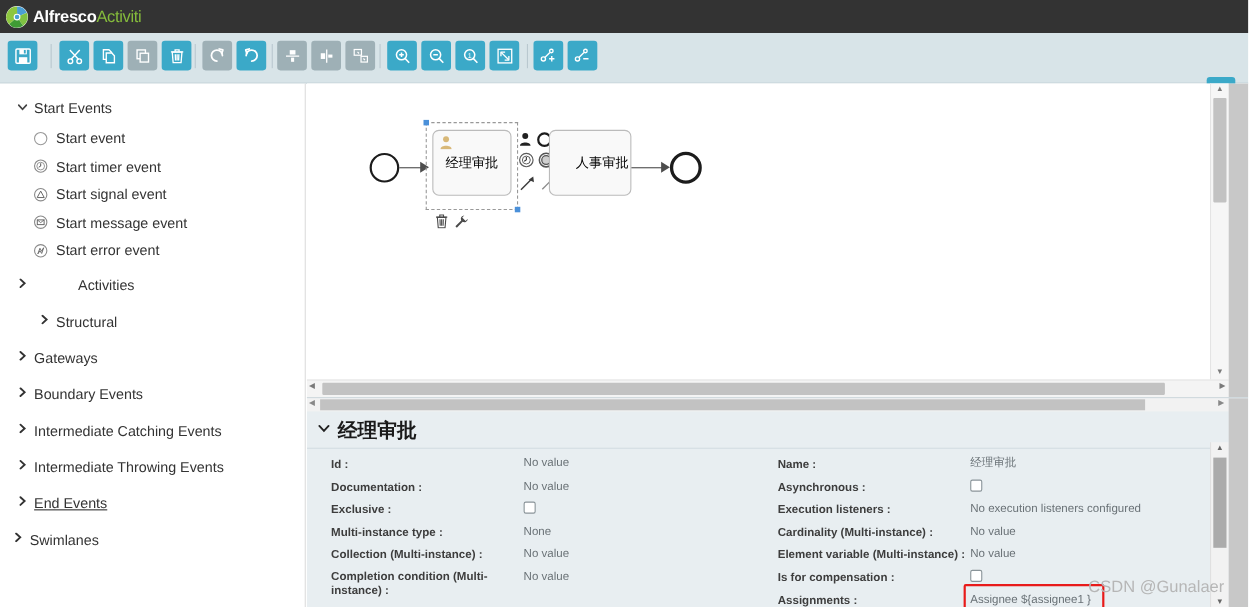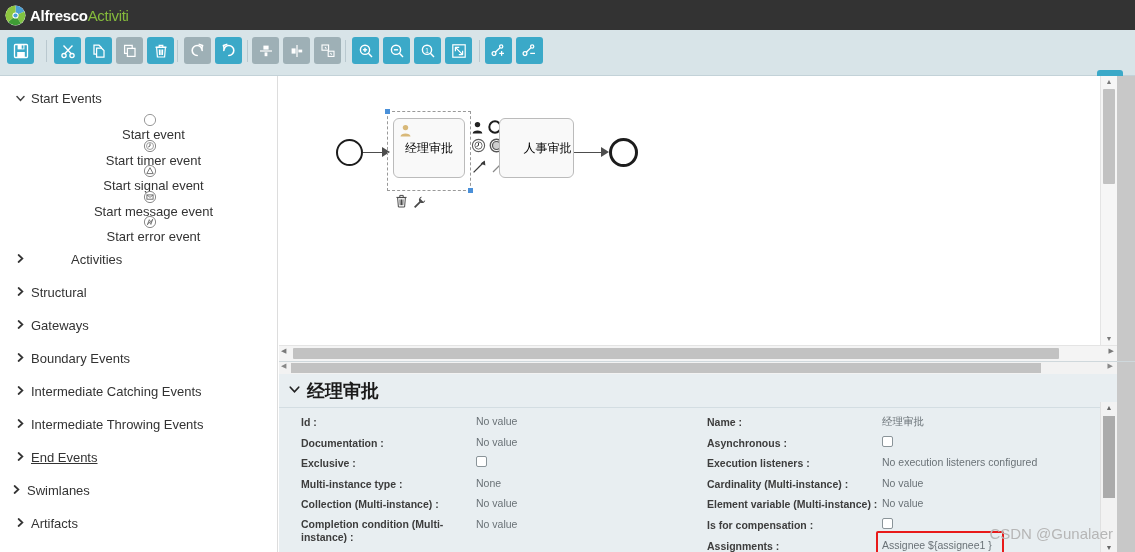--- a/index.html
+++ b/index.html
@@ -83,21 +83,20 @@
   .pal-caret {
     width: 13px; color: #444; font-size: 11px;
     display: inline-block; margin-right: 4px;
     text-align: center;
   }
   .pal-item {
     display: flex; align-items: center;
     height: 25.5px; padding-left: 30px;
     font-size: 13px; color: #333333;
     cursor: pointer;
-    flex-direction: column;
   }
   .pal-icon {
     width: 14px; height: 14px; margin-right: 7px;
     flex: 0 0 14px;
   }
   .pal-icon svg { display: block; }
 
   
   #canvas-wrap {
     position: absolute; left: 279px; top: 76px;
@@ -510,62 +509,62 @@
 
     <div class="pal-group" style="margin-top:4px;gap:40px;">
       <span class="pal-caret">
         <svg width="9" height="9" viewBox="0 0 9 9">
             <path d="M2.6 1 L6.4 4.5 L2.6 8" fill="none" stroke="#333" stroke-width="1.7" stroke-linecap="round"></path>
           </svg>
       </span>
       <span>Activities</span>
     </div>
 
+    <div class="pal-group" style="margin-top:4px;margin-left:20px;">
+      <span class="pal-caret">
+        <svg width="9" height="9" viewBox="0 0 9 9">
+            <path d="M2.6 1 L6.4 4.5 L2.6 8" fill="none" stroke="#333" stroke-width="1.7" stroke-linecap="round"></path>
+          </svg>
+      </span>
+      <span>Structural</span>
+    </div>
+
     <div class="pal-group" style="margin-top:4px;">
       <span class="pal-caret">
         <svg width="9" height="9" viewBox="0 0 9 9">
             <path d="M2.6 1 L6.4 4.5 L2.6 8" fill="none" stroke="#333" stroke-width="1.7" stroke-linecap="round"></path>
           </svg>
       </span>
-      <span>Structural</span>
+      <span>Gateways</span>
     </div>
 
     <div class="pal-group" style="margin-top:4px;">
       <span class="pal-caret">
         <svg width="9" height="9" viewBox="0 0 9 9">
             <path d="M2.6 1 L6.4 4.5 L2.6 8" fill="none" stroke="#333" stroke-width="1.7" stroke-linecap="round"></path>
           </svg>
       </span>
-      <span>Gateways</span>
+      <span>Boundary Events</span>
     </div>
 
     <div class="pal-group" style="margin-top:4px;">
       <span class="pal-caret">
         <svg width="9" height="9" viewBox="0 0 9 9">
             <path d="M2.6 1 L6.4 4.5 L2.6 8" fill="none" stroke="#333" stroke-width="1.7" stroke-linecap="round"></path>
           </svg>
       </span>
-      <span>Boundary Events</span>
+      <span>Intermediate Catching Events</span>
     </div>
 
     <div class="pal-group" style="margin-top:4px;">
       <span class="pal-caret">
         <svg width="9" height="9" viewBox="0 0 9 9">
             <path d="M2.6 1 L6.4 4.5 L2.6 8" fill="none" stroke="#333" stroke-width="1.7" stroke-linecap="round"></path>
           </svg>
       </span>
-      <span>Intermediate Catching Events</span>
-    </div>
-
-    <div class="pal-group" style="margin-top:4px;">
-      <span class="pal-caret">
-        <svg width="9" height="9" viewBox="0 0 9 9">
-            <path d="M2.6 1 L6.4 4.5 L2.6 8" fill="none" stroke="#333" stroke-width="1.7" stroke-linecap="round"></path>
-          </svg>
-      </span>
       <span>Intermediate Throwing Events</span>
     </div>
 
     <div class="pal-group" style="margin-top:4px;text-decoration:underline;">
       <span class="pal-caret">
         <svg width="9" height="9" viewBox="0 0 9 9">
             <path d="M2.6 1 L6.4 4.5 L2.6 8" fill="none" stroke="#333" stroke-width="1.7" stroke-linecap="round"></path>
           </svg>
       </span>
       <span>End Events</span>
@@ -573,28 +572,20 @@
 
     <div class="pal-group" style="margin-top:4px;padding-left:10px;">
       <span class="pal-caret">
         <svg width="9" height="9" viewBox="0 0 9 9">
             <path d="M2.6 1 L6.4 4.5 L2.6 8" fill="none" stroke="#333" stroke-width="1.7" stroke-linecap="round"></path>
           </svg>
       </span>
       <span>Swimlanes</span>
     </div>
 
-    <div class="pal-group" style="margin-top:4px;">
-      <span class="pal-caret">
-        <svg width="9" height="9" viewBox="0 0 9 9">
-            <path d="M2.6 1 L6.4 4.5 L2.6 8" fill="none" stroke="#333" stroke-width="1.7" stroke-linecap="round"></path>
-          </svg>
-      </span>
-      <span>Artifacts</span>
-    </div>
   </div>
 
   <div id="canvas-wrap">
     <div id="canvas">
 
       <div class="bpmn-circle" style="left:57px; top:63px; width:27px; height:27px; border:2px solid #1c1c1c;"></div>
 
       <div class="arrow-line" style="left:84px; top:76px; width:20px;"></div>
       <div class="arrow-head" style="left:103px; top:71px;"></div>
 

